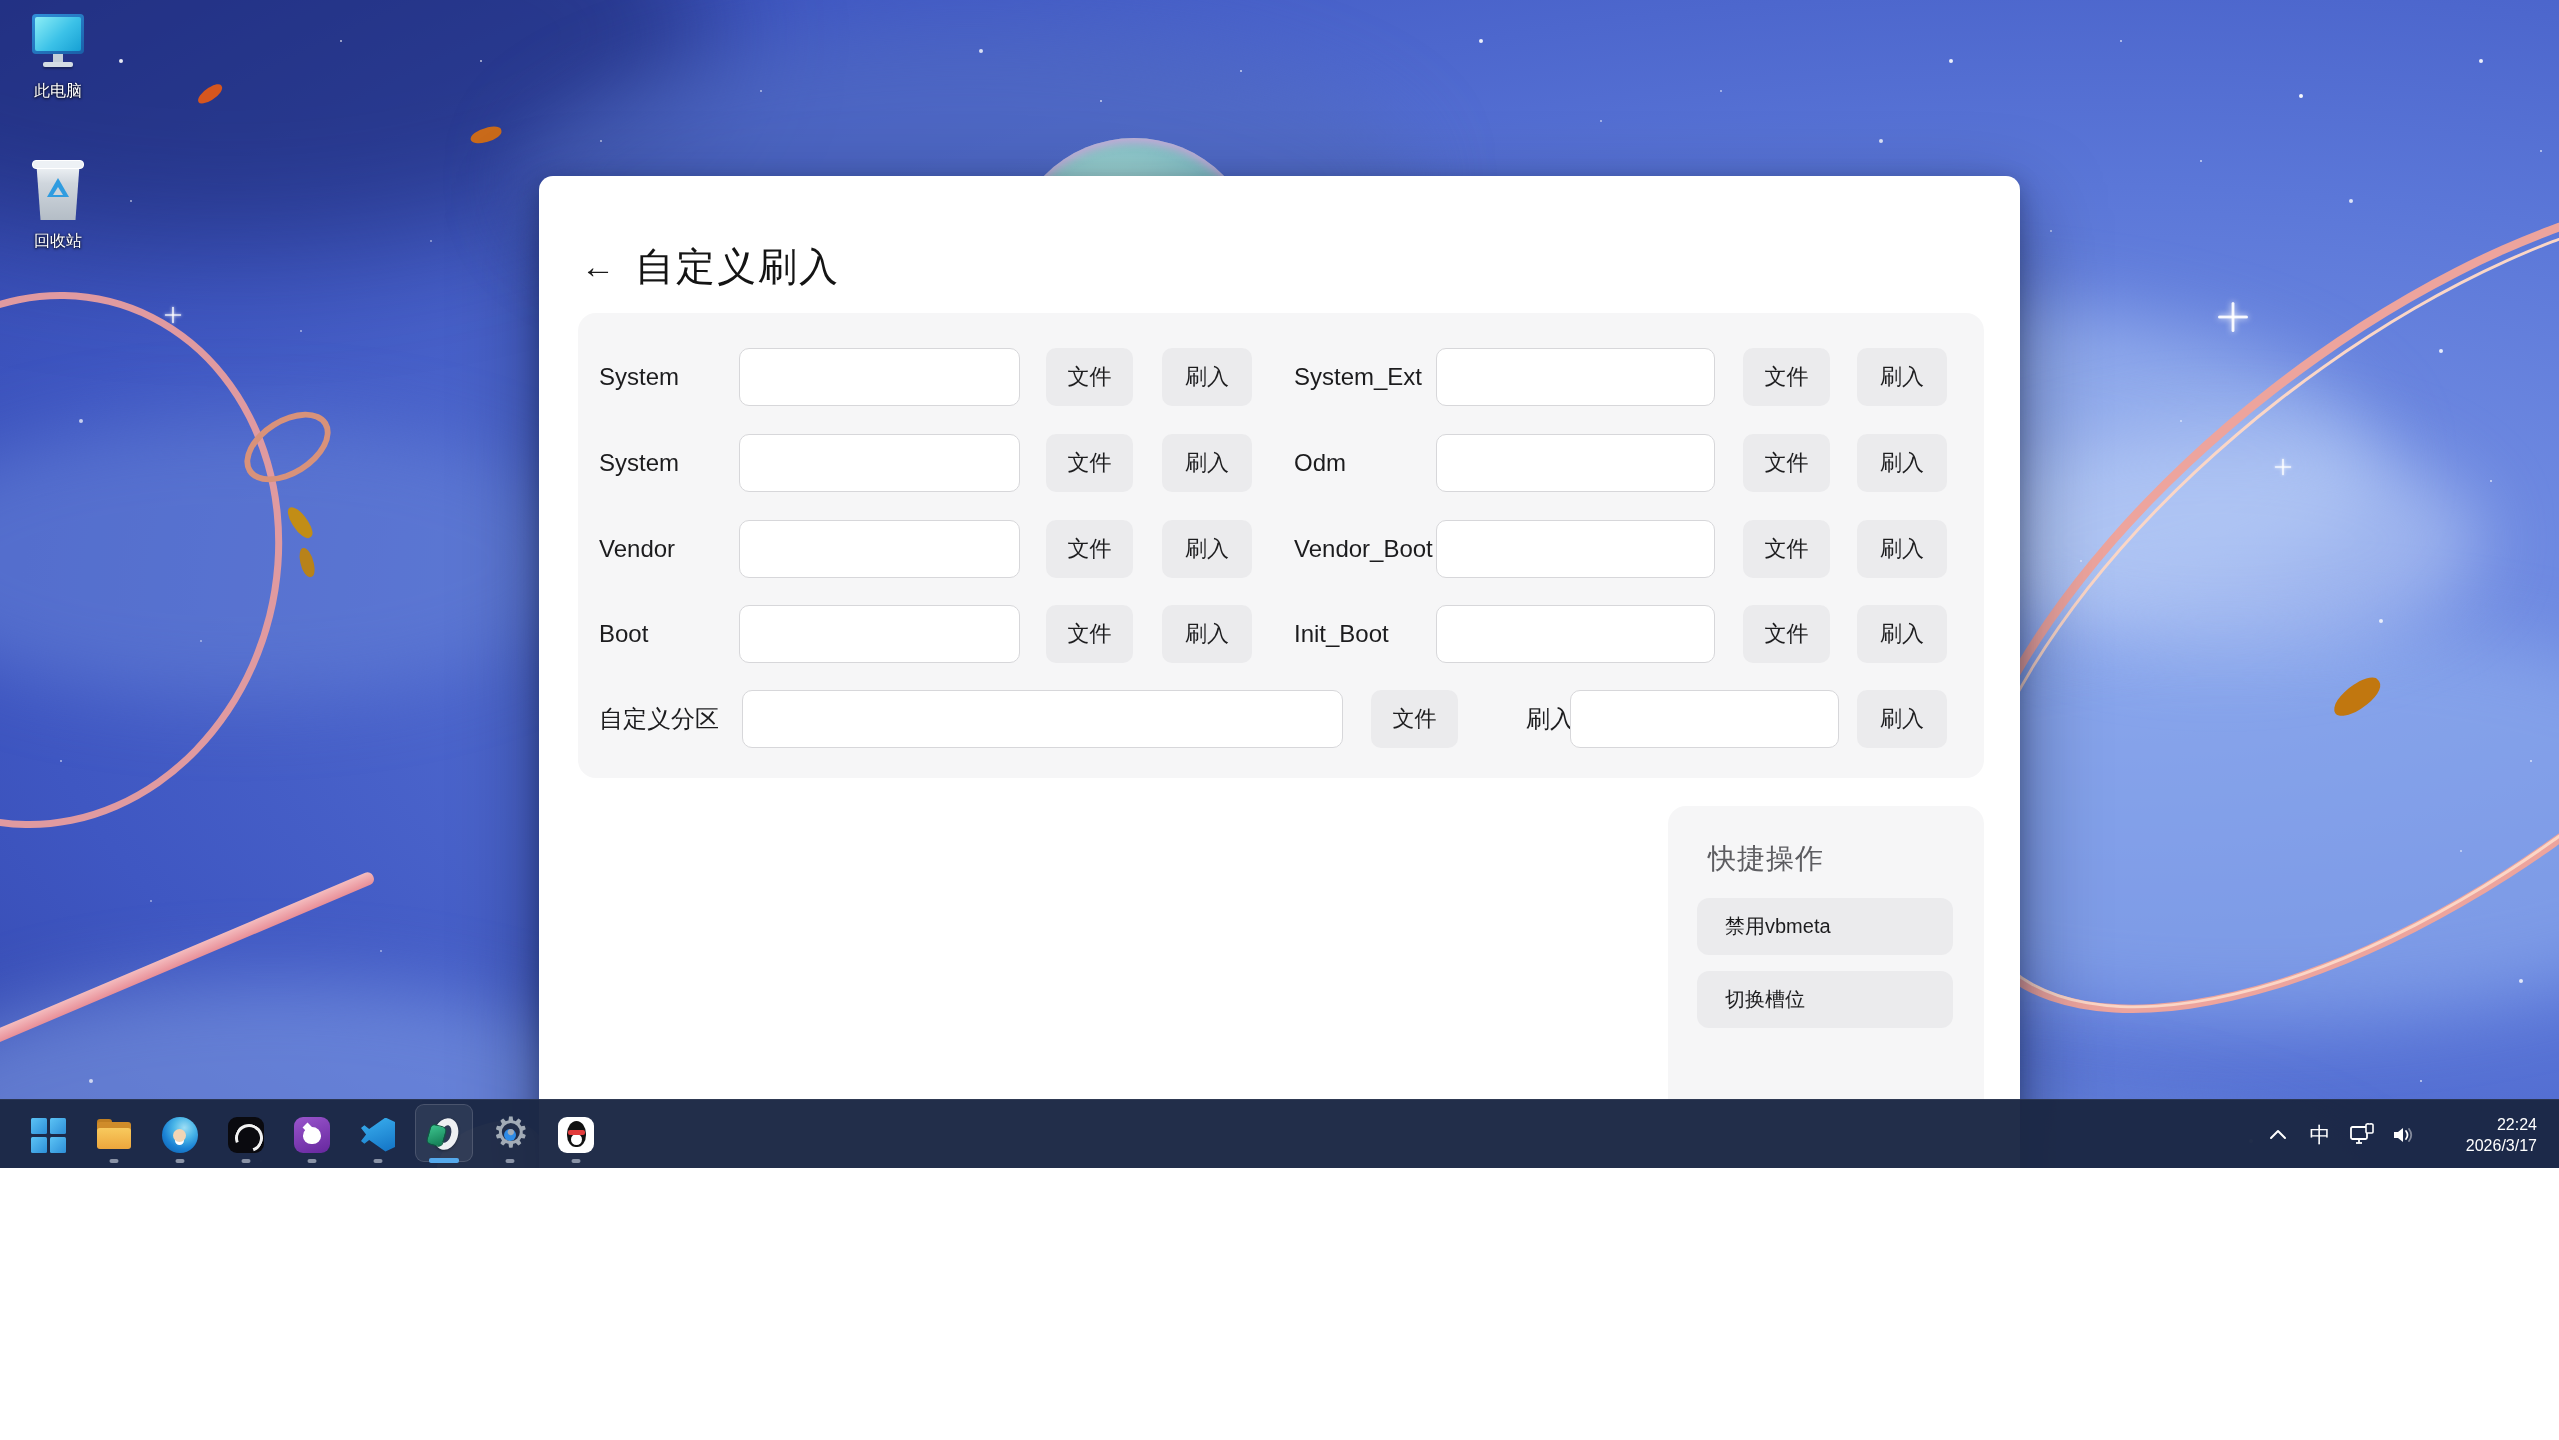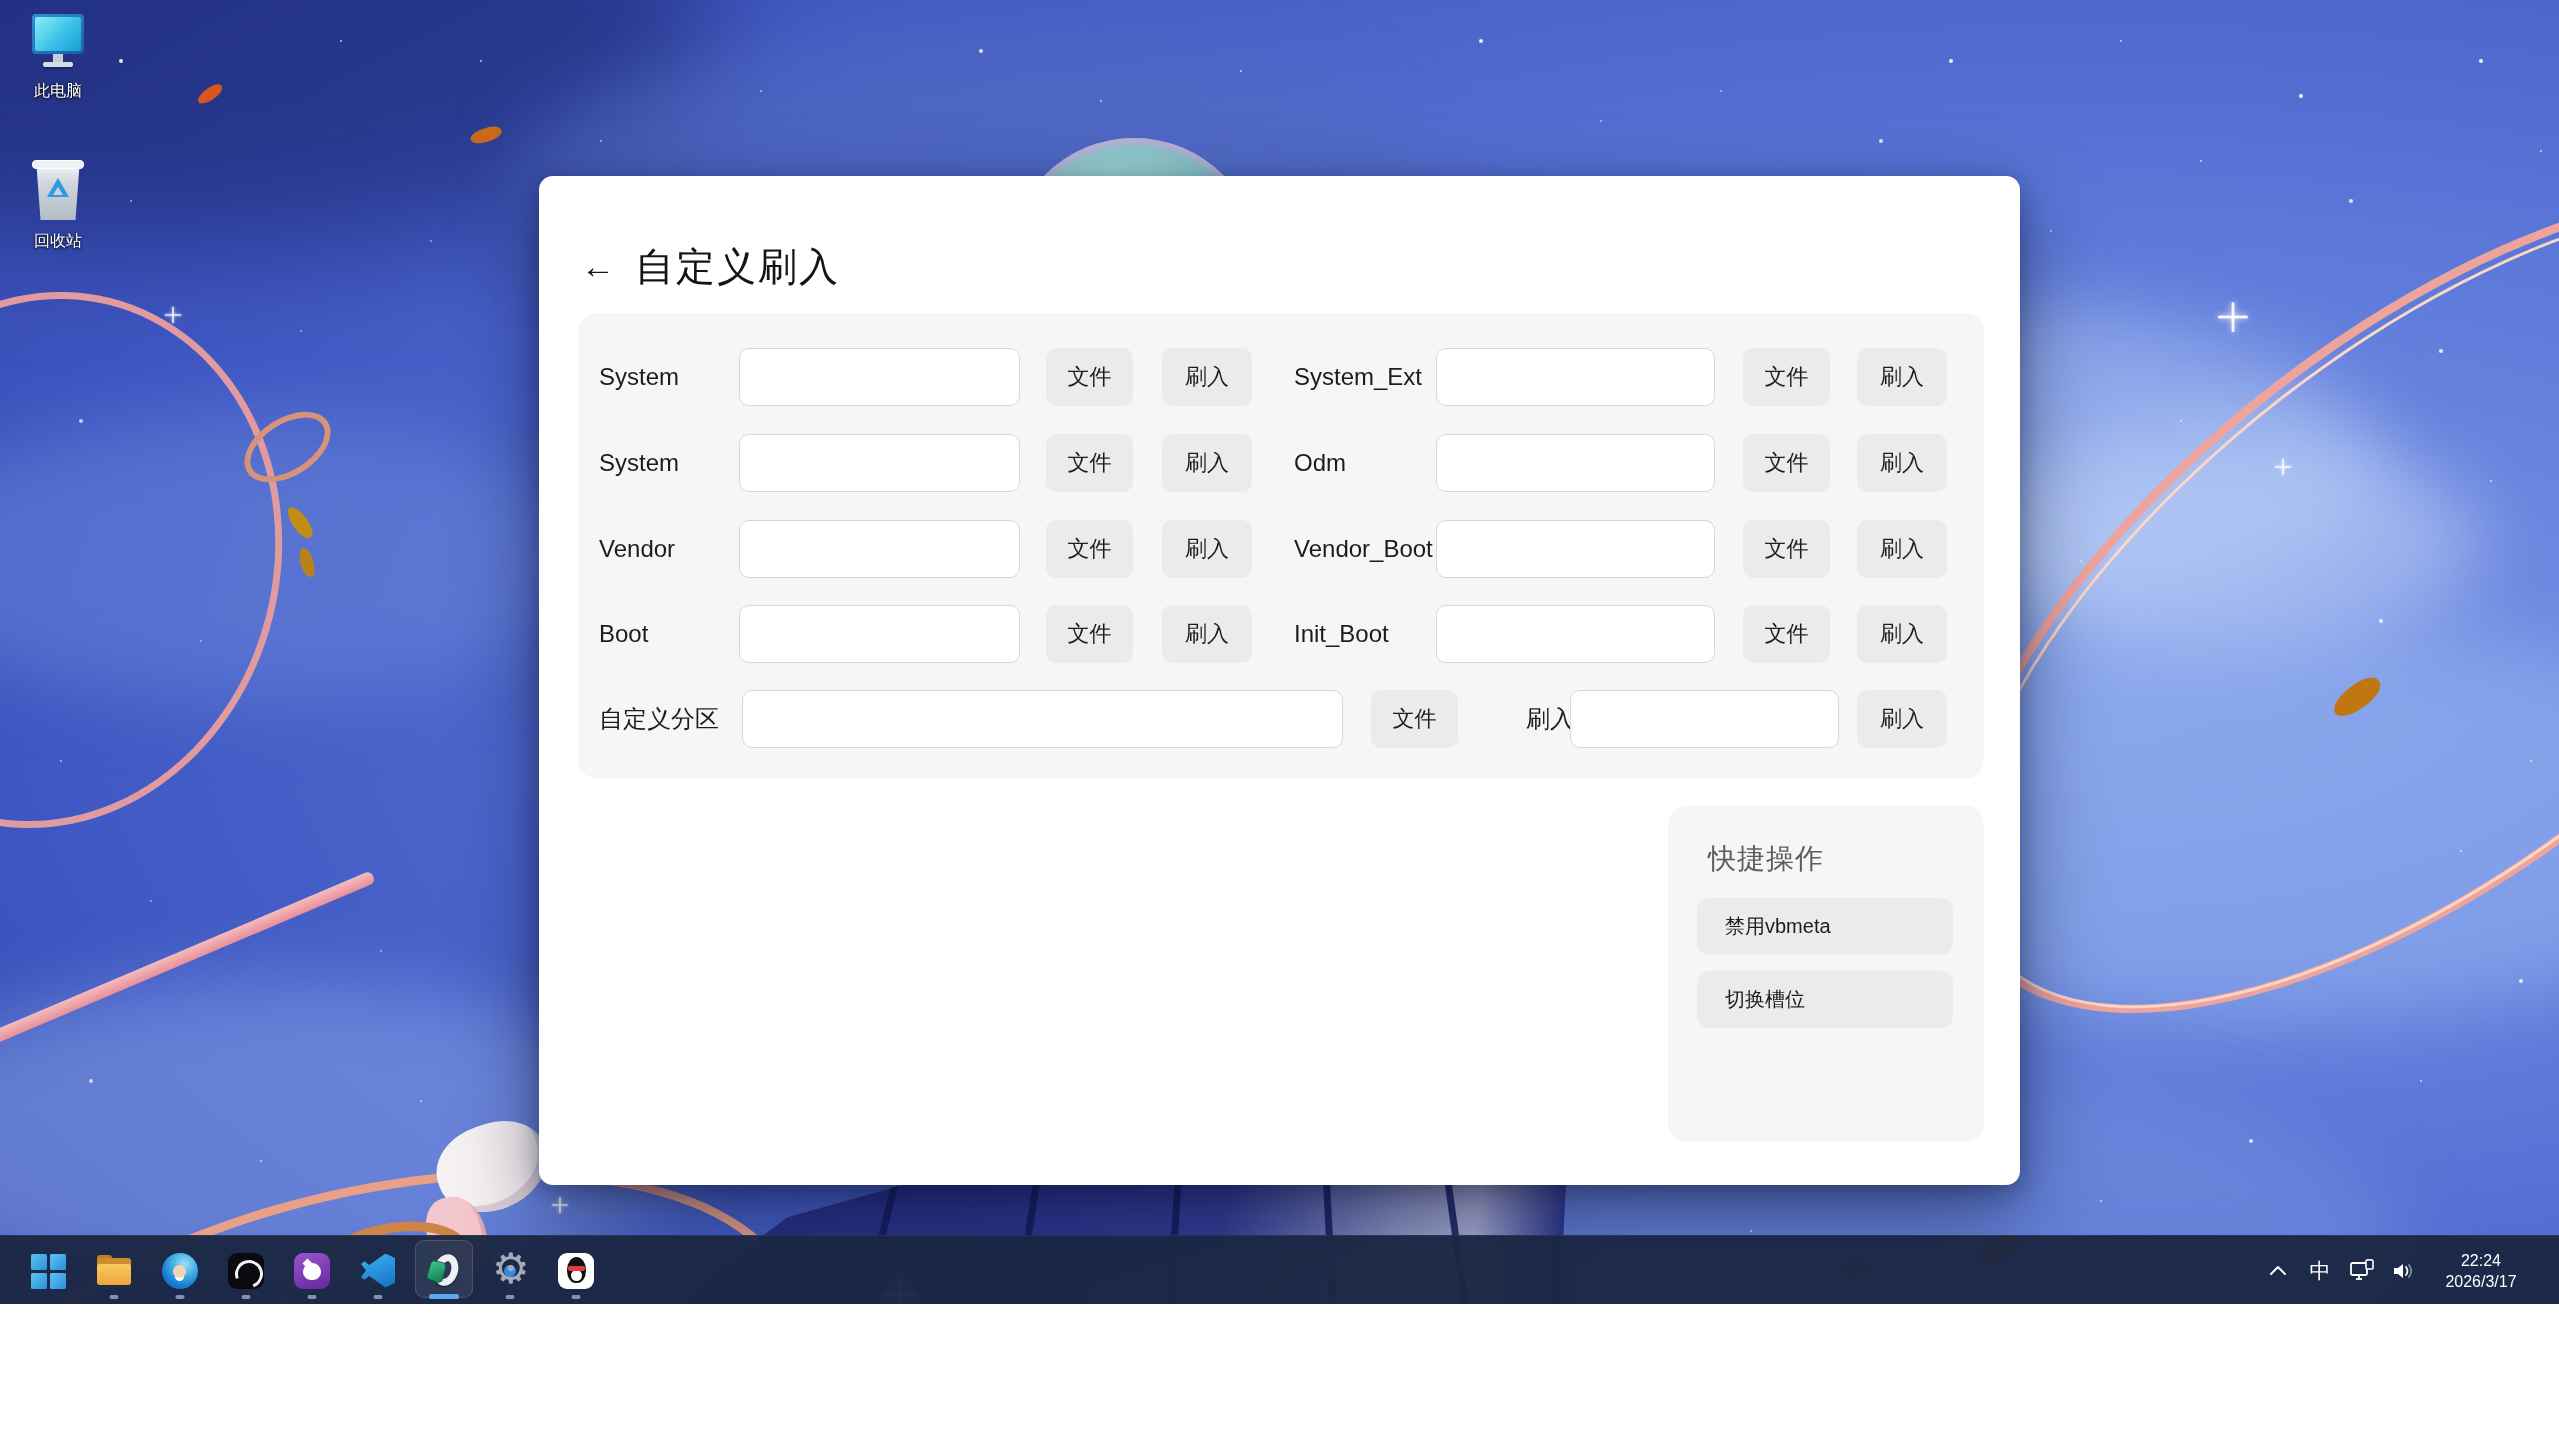--- a/index.html
+++ b/index.html
@@ -1,17 +1,17 @@
 <!DOCTYPE html>
 <html><head>
 <meta charset="utf-8">
 <style>
   * { margin:0; padding:0; box-sizing:border-box; }
   html,body { width:2559px; height:1440px; overflow:hidden; font-family:"Liberation Sans", sans-serif; }
-  .screen { position:absolute; inset:0; width:2559px; height:1304px; overflow:hidden;
+  .screen { position:absolute; inset:0; width:2559px; height:1168px; overflow:hidden;
     background: radial-gradient(140% 120% at 82% 52%, #7d98e8 0%, #5b77d8 30%, #3f57c2 58%, #2a3a9c 82%, #1e2c80 100%); }
 
   
   .cloud { position:absolute; border-radius:50%; filter:blur(36px); }
   .c1 { left:1430px; top:300px; width:950px; height:330px; background:rgba(168,193,243,.6); }
   .c2 { left:1700px; top:620px; width:1100px; height:400px; background:rgba(150,180,240,.55); }
   .c3 { left:-120px; top:420px; width:720px; height:280px; background:rgba(110,140,220,.45); }
   .c4 { left:-140px; top:980px; width:820px; height:330px; background:rgba(140,170,235,.5); }
   .c5 { left:1450px; top:1080px; width:950px; height:330px; background:rgba(120,150,225,.45); }
   .c6 { left:520px; top:30px; width:900px; height:300px; background:rgba(80,105,190,.55); }
@@ -175,21 +175,21 @@
   .ic-gear-glyph { position:absolute; left:0; top:-4px; width:36px; height:40px; font-family:"DejaVu Sans",sans-serif;
     font-size:42px; line-height:40px; color:#a2abb6; text-align:center; }
   .ic-qq { width:36px; height:36px; border-radius:9px; background:#fff; }
   .qq-body { position:absolute; left:9px; top:4px; width:19px; height:26px; border-radius:50% 50% 46% 46%; background:#111; }
   .qq-belly { position:absolute; left:13px; top:17px; width:11px; height:11px; border-radius:50%; background:#fff; }
   .qq-scarf { position:absolute; left:10px; top:13px; width:17px; height:5px; border-radius:2px; background:#e23c3c; }
 
   .tb-tray { position:absolute; right:0; top:0; height:69px; display:flex; align-items:center; padding-right:22px; }
   .tray-btn { width:42px; height:69px; display:flex; align-items:center; justify-content:center; color:#fff; }
   .tray-ime { font-size:21px; }
-  .tb-clock { width:112px; text-align:center; color:#fff; font-size:16px; line-height:21px; }
+  .tb-clock { width:112px; text-align:right; color:#fff; font-size:16px; line-height:21px; }
 
   [data-interactable] { user-select:none; }
 </style>
 </head>
 <body>
 
 <div class="screen" data-interactable="false">
 
   <div data-interactable="false">
     <div class="cloud c8" data-interactable="false"></div>

